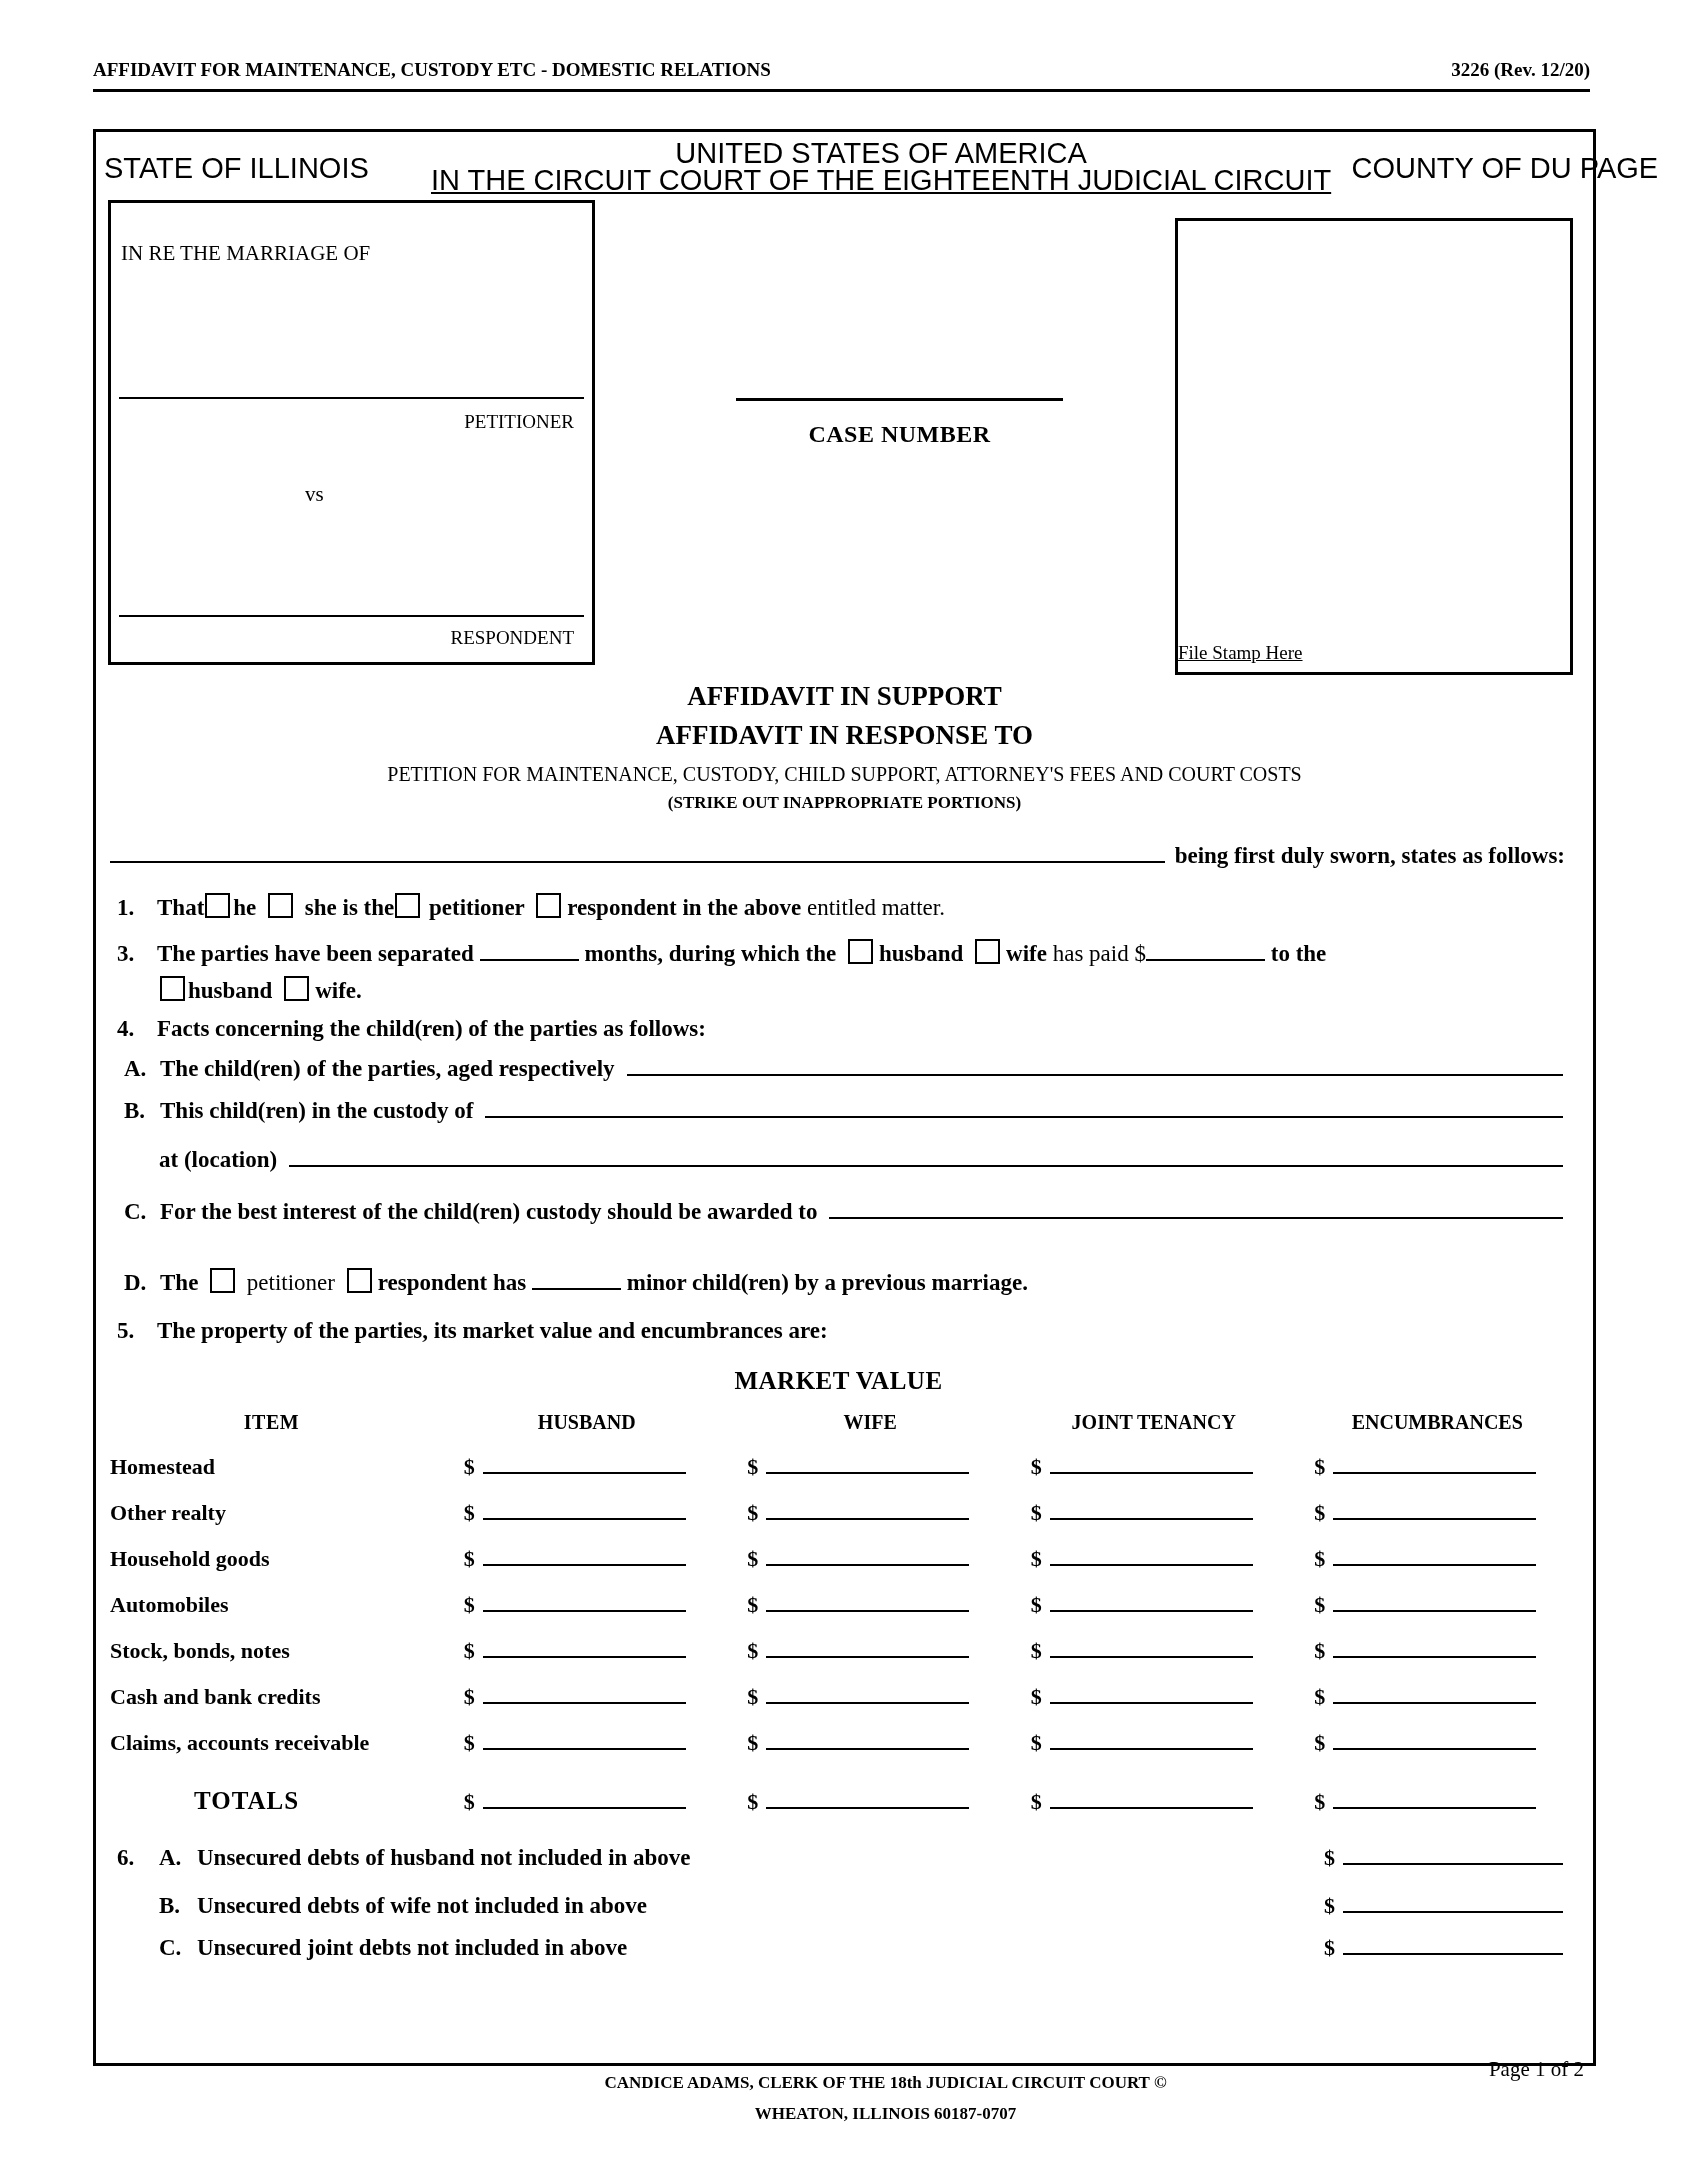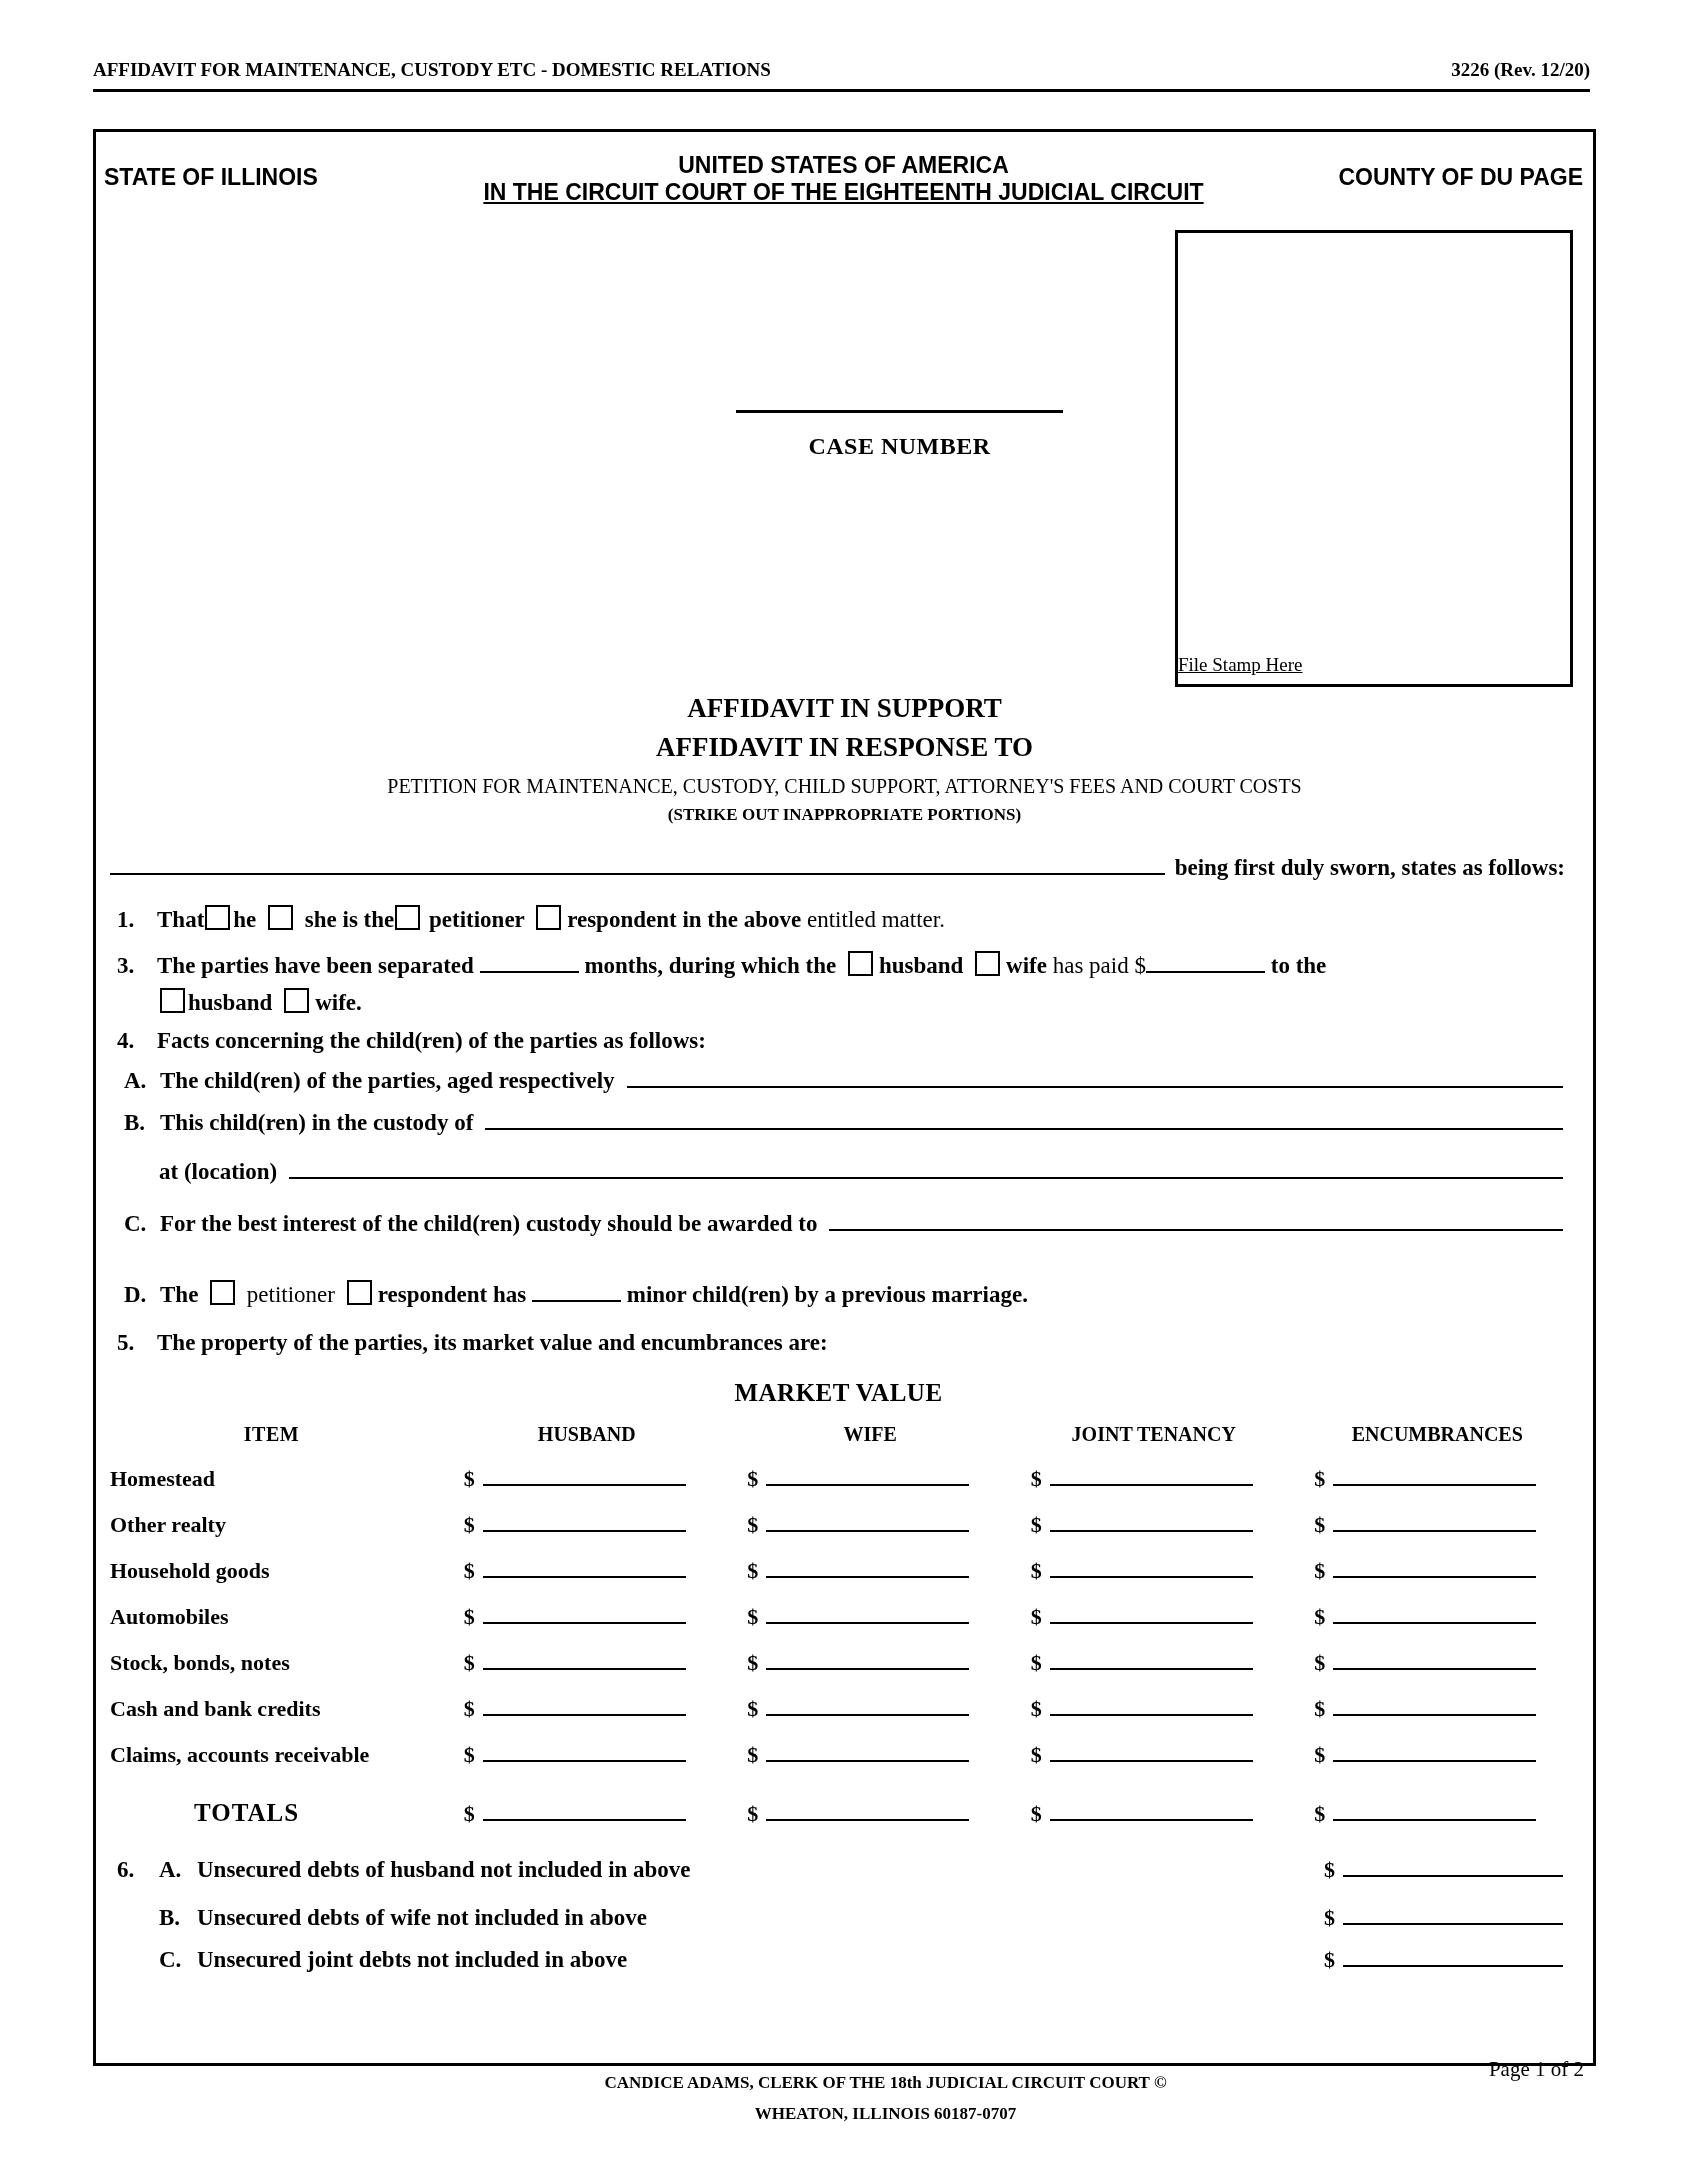--- a/index.html
+++ b/index.html
@@ -11,21 +11,21 @@
   .reg{font-weight:normal;}
 
   
   .doc-header{position:absolute;left:93px;width:1497px;top:59px;display:flex;justify-content:space-between;font-weight:bold;font-size:19px;}
   .header-rule{position:absolute;left:93px;width:1497px;top:89px;border-top:3px solid #000;}
 
   
   .form-box{position:absolute;left:93px;top:129px;width:1497px;height:1931px;border:3px solid #000;}
 
   
-  .court-header{display:grid;grid-template-columns:327px 1fr 327px;padding:20px 10px 0 8px;font-family:"Liberation Sans","DejaVu Sans",sans-serif;font-weight:bold;font-size:23px;}
+  .court-header{display:grid;grid-template-columns:327px 1fr 327px;padding:8px 10px 0 8px;font-family:"Liberation Sans","DejaVu Sans",sans-serif;font-weight:normal;font-size:29px;}
   .ch-left{padding-top:12px;white-space:nowrap;}
   .ch-center{text-align:center;}
   .ch-center .line1{line-height:26px;}
   .ch-center .line2{line-height:28px;text-decoration:underline;white-space:nowrap;}
   .ch-right{padding-top:12px;text-align:right;white-space:nowrap;}
 
   
   .caption-region{position:relative;height:477px;margin:4px 16px 0 12px;}
   .caption-box{position:absolute;left:0;top:2px;width:481px;height:459px;border:3px solid #000;}
   .in-re{position:absolute;left:10px;top:38px;font-size:21px;}
@@ -124,20 +124,28 @@
   <div class="court-header">
     <div class="ch-left">STATE OF ILLINOIS</div>
     <div class="ch-center">
       <div class="line1">UNITED STATES OF AMERICA</div>
       <div class="line2">IN THE CIRCUIT COURT OF THE EIGHTEENTH JUDICIAL CIRCUIT</div>
     </div>
     <div class="ch-right">COUNTY OF DU PAGE</div>
   </div>
 
   <div class="caption-region">
+    <div class="caption-box">
+      <div class="in-re">IN RE  THE MARRIAGE OF</div>
+      <div class="cap-line1"></div>
+      <div class="petitioner-label">PETITIONER</div>
+      <div class="vs-label">vs</div>
+      <div class="cap-line2"></div>
+      <div class="respondent-label">RESPONDENT</div>
+    </div>
     <div class="case-col">
       <span class="case-line"></span>
       <div class="case-number">CASE NUMBER</div>
     </div>
     <div class="stamp-box">
       <div class="stamp-label">File Stamp Here</div>
     </div>
   </div>
 
   <div class="titles">

